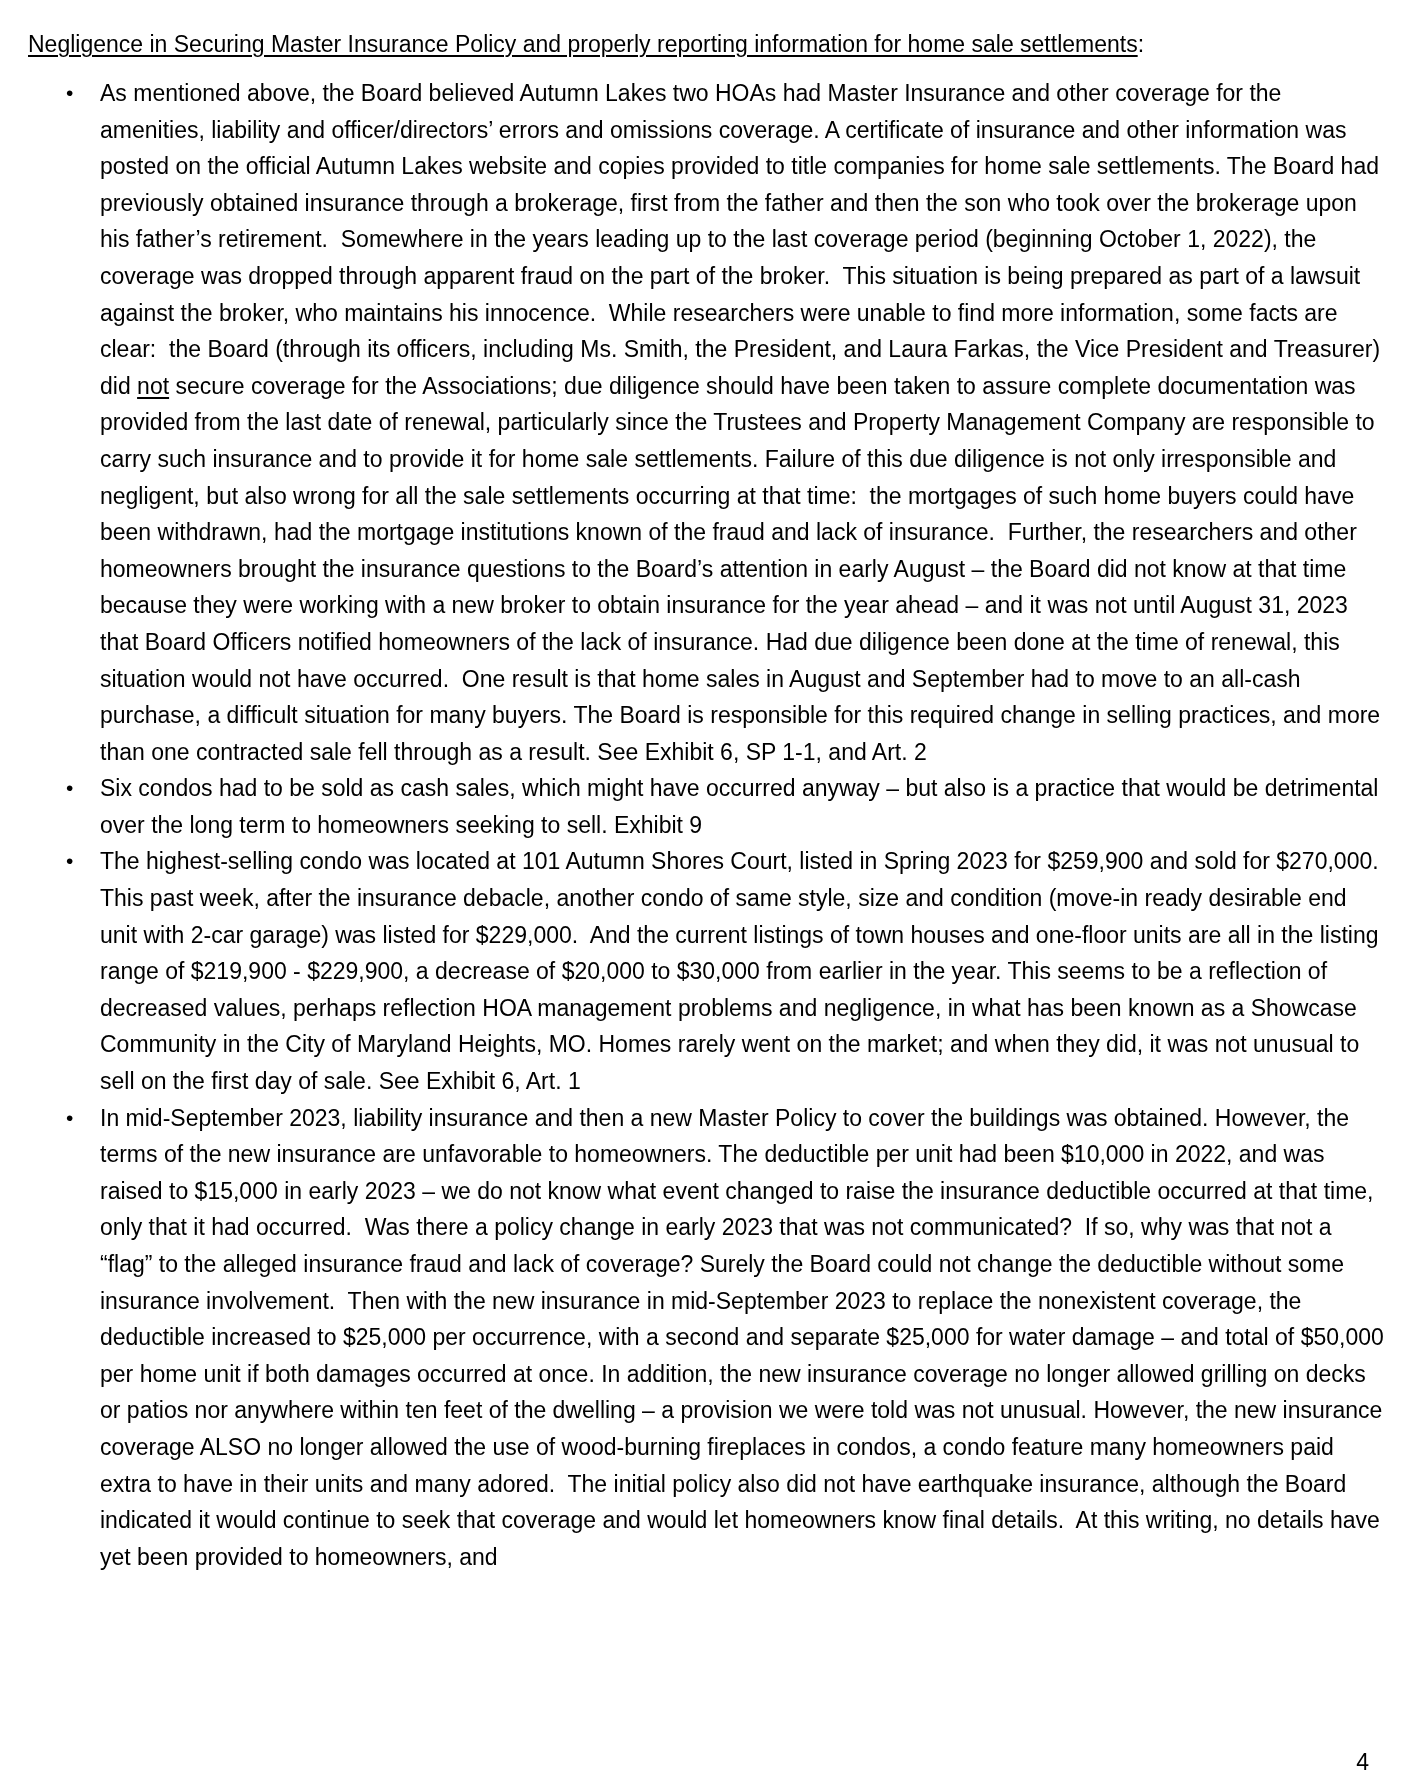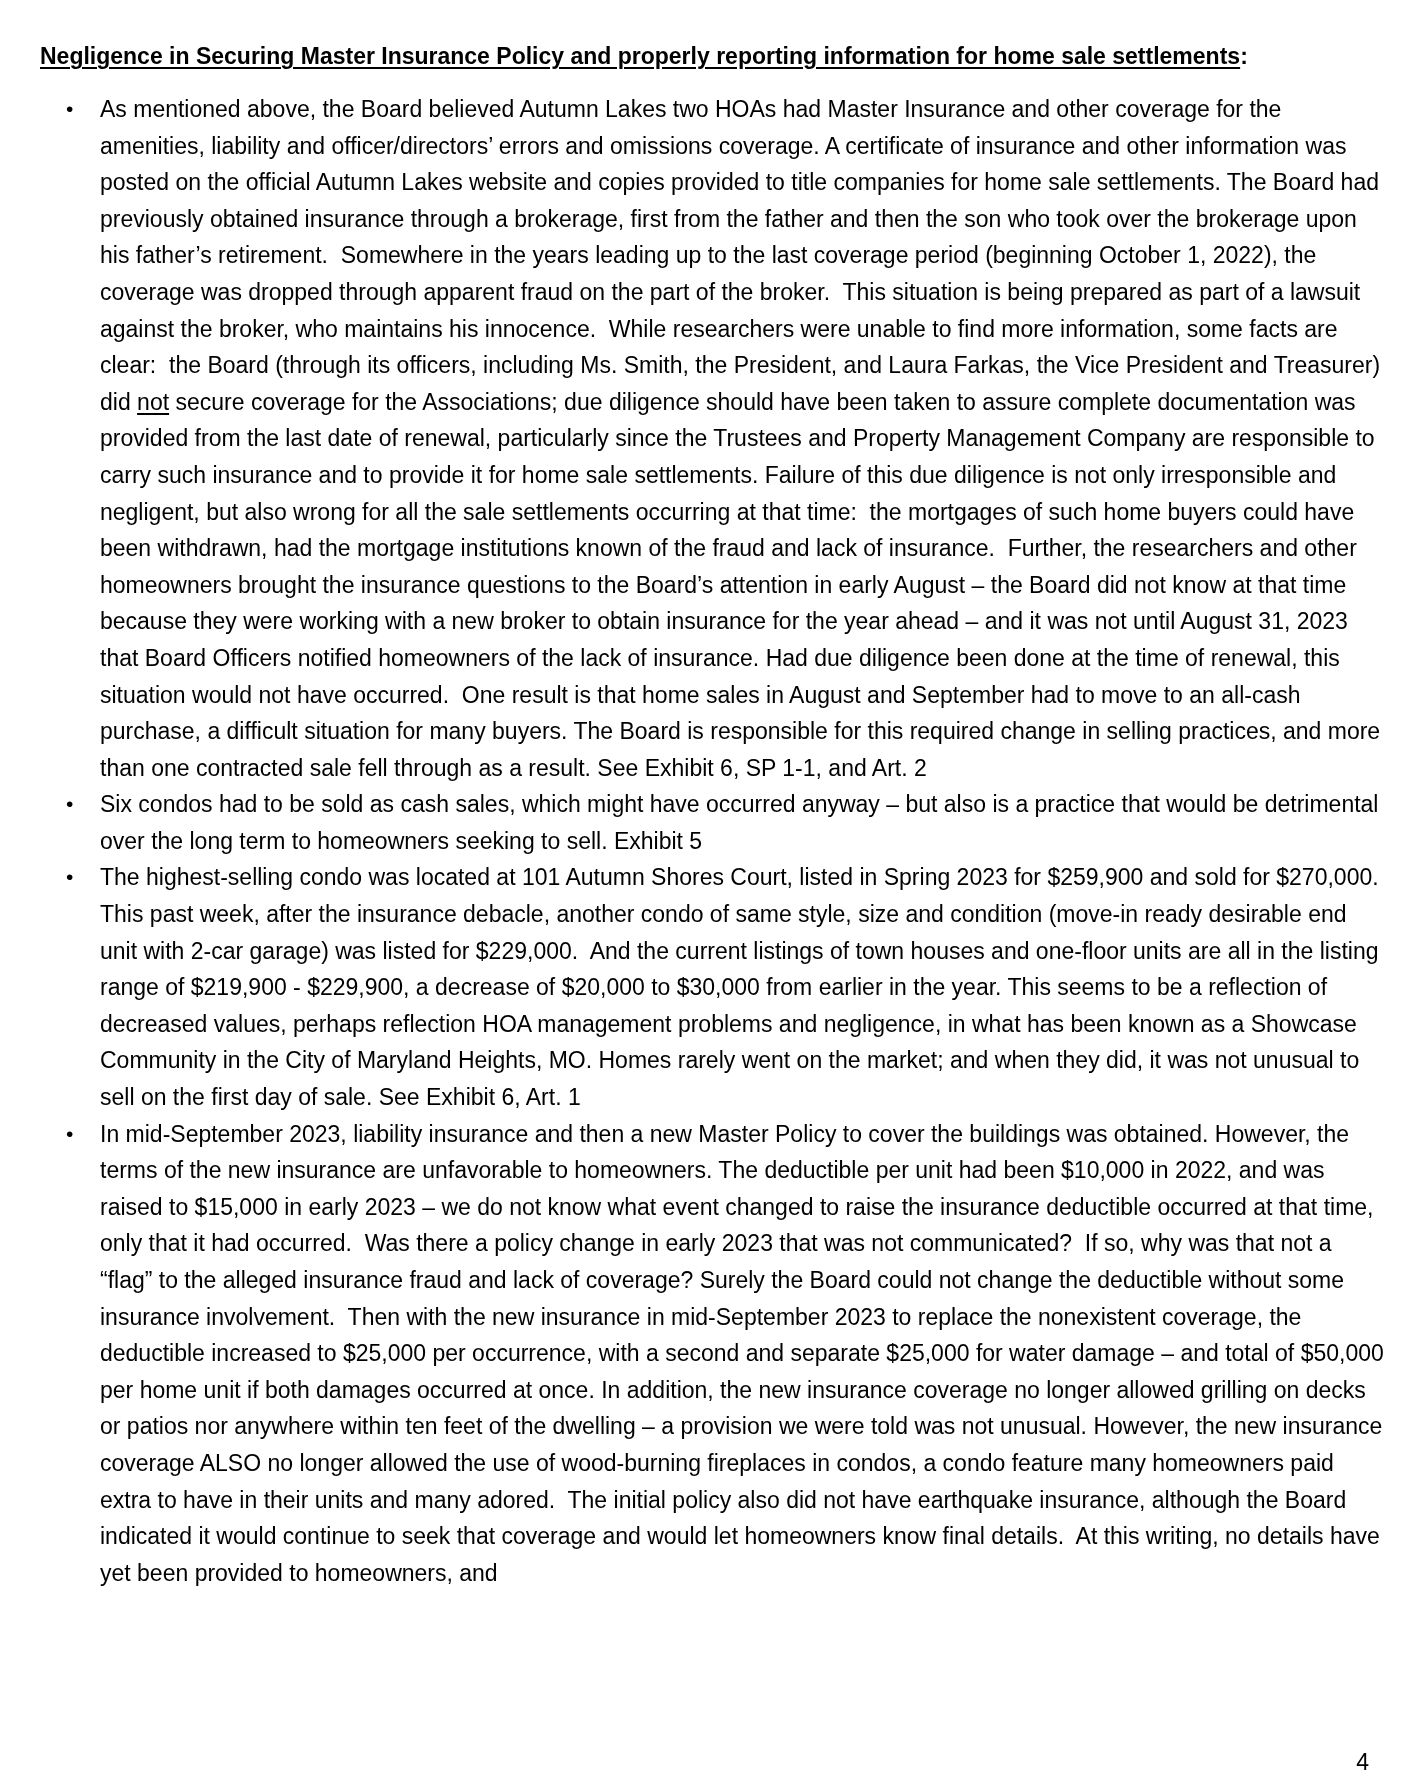--- a/index.html
+++ b/index.html
@@ -17,23 +17,23 @@
     font-family: "Liberation Sans", sans-serif;
     overflow: hidden;
   }
   .content {
     position: absolute;
     left: 24px;
     top: 22px;
     width: 1362px;
   }
   .doc-heading {
-    margin: 16px;
+    margin: 4px;
     font-size: 23px;
-    font-weight: bold;
+    font-weight: normal;
     line-height: 37px;
     color: #000000;
   }
   .u {
     text-decoration: underline;
     text-underline-offset: 3px;
     text-decoration-thickness: 1.5px;
   }
   ul.bullet-list {
     list-style: none;
@@ -71,21 +71,21 @@
 
 <div class="page">
   <div class="content">
 
     <h1 class="doc-heading"><span class="u">Negligence in Securing Master Insurance Policy and properly reporting information for home sale settlements</span><span>:</span></h1>
 
     <ul class="bullet-list">
 
       <li><span class="bullet-marker">•</span><span class="seg">As mentioned above, the Board believed Autumn Lakes two HOAs had Master Insurance and other coverage for the amenities, liability and officer/directors’ errors and omissions coverage. A certificate of insurance and other information was posted on the official Autumn Lakes website and copies provided to title companies for home sale settlements. The Board had previously obtained insurance through a brokerage, first from the father and then the son who took over the brokerage upon his father’s retirement.  Somewhere in the years leading up to the last coverage period (beginning October 1, 2022), the coverage was dropped through apparent fraud on the part of the broker.  This situation is being prepared as part of a lawsuit against the broker, who maintains his innocence.  While researchers were unable to find more information, some facts are clear:  the Board (through its officers, including Ms. Smith, the President, and Laura Farkas, the Vice President and Treasurer) did </span><span class="seg u">not</span><span class="seg"> secure coverage for the Associations; due diligence should have been taken to assure complete documentation was provided from the last date of renewal, particularly since the Trustees and Property Management Company are responsible to carry such insurance and to provide it for home sale settlements. Failure of this due diligence is not only irresponsible and negligent, but also wrong for all the sale settlements occurring at that time:  the mortgages of such home buyers could have been withdrawn, had the mortgage institutions known of the fraud and lack of insurance.  Further, the researchers and other homeowners brought the insurance questions to the Board’s attention in early August – the Board did not know at that time because they were working with a new broker to obtain insurance for the year ahead – and it was not until August 31, 2023 that Board Officers notified homeowners of the lack of insurance. Had due diligence been done at the time of renewal, this situation would not have occurred.  One result is that home sales in August and September had to move to an all-cash purchase, a difficult situation for many buyers. The Board is responsible for this required change in selling practices, and more than one contracted sale fell through as a result. See Exhibit 6, SP 1-1, and Art. 2</span></li>
 
-      <li><span class="bullet-marker">•</span><span class="seg">Six condos had to be sold as cash sales, which might have occurred anyway – but also is a practice that would be detrimental over the long term to homeowners seeking to sell. Exhibit 5</span></li>
+      <li><span class="bullet-marker">•</span><span class="seg">Six condos had to be sold as cash sales, which might have occurred anyway – but also is a practice that would be detrimental over the long term to homeowners seeking to sell. Exhibit 9</span></li>
 
       <li><span class="bullet-marker">•</span><span class="seg">The highest-selling condo was located at 101 Autumn Shores Court, listed in Spring 2023 for $259,900 and sold for $270,000.  This past week, after the insurance debacle, another condo of same style, size and condition (move-in ready desirable end unit with 2-car garage) was listed for $229,000.  And the current listings of town houses and one-floor units are all in the listing range of $219,900 - $229,900, a decrease of $20,000 to $30,000 from earlier in the year. This seems to be a reflection of decreased values, perhaps reflection HOA management problems and negligence, in what has been known as a Showcase Community in the City of Maryland Heights, MO. Homes rarely went on the market; and when they did, it was not unusual to sell on the first day of sale. See Exhibit 6, Art. 1</span></li>
 
       <li><span class="bullet-marker">•</span><span class="seg">In mid-September 2023, liability insurance and then a new Master Policy to cover the buildings was obtained. However, the terms of the new insurance are unfavorable to homeowners. The deductible per unit had been $10,000 in 2022, and was raised to $15,000 in early 2023 – we do not know what event changed to raise the insurance deductible occurred at that time, only that it had occurred.  Was there a policy change in early 2023 that was not communicated?  If so, why was that not a “flag” to the alleged insurance fraud and lack of coverage? Surely the Board could not change the deductible without some insurance involvement.  Then with the new insurance in mid-September 2023 to replace the nonexistent coverage, the deductible increased to $25,000 per occurrence, with a second and separate $25,000 for water damage – and total of $50,000 per home unit if both damages occurred at once. In addition, the new insurance coverage no longer allowed grilling on decks or patios nor anywhere within ten feet of the dwelling – a provision we were told was not unusual. However, the new insurance coverage ALSO no longer allowed the use of wood-burning fireplaces in condos, a condo feature many homeowners paid extra to have in their units and many adored.  The initial policy also did not have earthquake insurance, although the Board indicated it would continue to seek that coverage and would let homeowners know final details.  At this writing, no details have yet been provided to homeowners, and</span></li>
 
     </ul>
   </div>
 
   <div class="page-number">4</div>
 </div>

